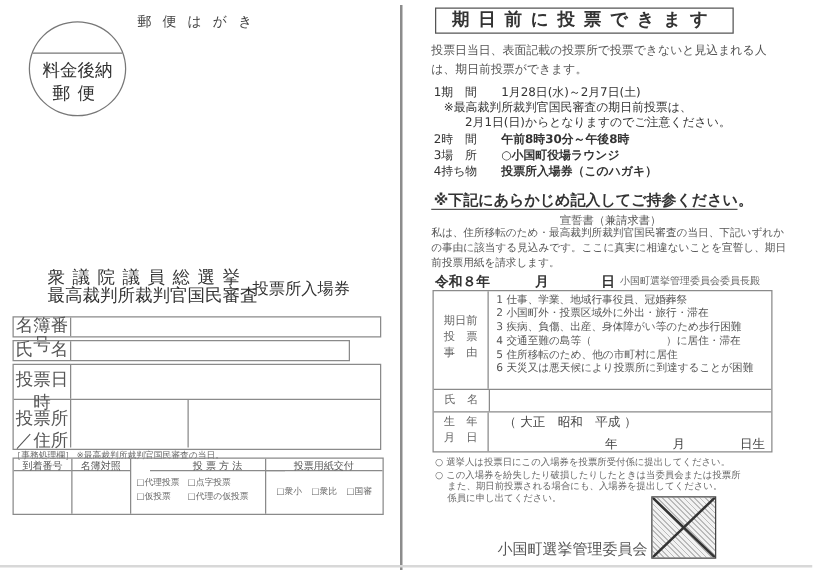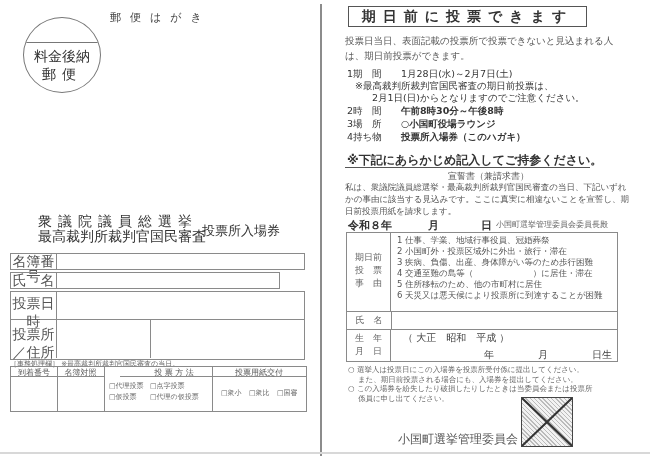--- a/index.html
+++ b/index.html
@@ -128,21 +128,21 @@
 <div class="item" style="left:347px;top:105px;">2時　間</div>
 <div class="item" style="left:401px;top:105px;font-weight:bold;">午前8時30分～午後8時</div>
 <div class="item" style="left:347px;top:118px;">3場　所</div>
 <div class="item" style="left:401px;top:118px;font-weight:bold;">○小国町役場ラウンジ</div>
 <div class="item" style="left:347px;top:131px;">4持ち物</div>
 <div class="item" style="left:401px;top:131px;font-weight:bold;">投票所入場券（このハガキ）</div>
 
 <div class="abs notice">※下記にあらかじめ記入してご持参ください。</div>
 <div class="abs notice-rule"></div>
 <div class="abs oath-title">宣誓書（兼請求書）</div>
-<div class="abs oath-body">私は、衆議院議員総選挙・最高裁判所裁判官国民審査の当日、下記いずれかの事由に該当する見込みです。ここに真実に相違ないことを宣誓し、期日前投票用紙を請求します。</div>
+<div class="abs oath-body">私は、住所移転のため・最高裁判所裁判官国民審査の当日、下記いずれかの事由に該当する見込みです。ここに真実に相違ないことを宣誓し、期日前投票用紙を請求します。</div>
 
 <div class="abs date-line">
   <span>令和８年</span>
   <span class="m">月</span>
   <span class="d">日</span>
   <span class="to">小国町選挙管理委員会委員長殿</span>
 </div>
 
 <div class="abs reason-table">
   <div class="col-lbl" style="top:0;height:78px;padding-top:18px;box-sizing:border-box;line-height:13px;">
@@ -167,22 +167,22 @@
     <div>月　日</div>
   </div>
   <div class="era">（ 大正　昭和　平成 ）</div>
   <div class="ymd" style="left:137px;">年</div>
   <div class="ymd" style="left:191px;">月</div>
   <div class="ymd" style="left:245px;">日生</div>
 </div>
 
 <div class="abs notes">
   <div>○ 選挙人は投票日にこの入場券を投票所受付係に提出してください。</div>
+  <div>○ この入場券を紛失したり破損したりしたときは当委員会または投票所</div>
   <div>　 また、期日前投票される場合にも、入場券を提出してください。</div>
-  <div>○ この入場券を紛失したり破損したりしたときは当委員会または投票所</div>
   <div>　 係員に申し出てください。</div>
 </div>
 
 <div class="abs committee">小国町選挙管理委員会</div>
 <div class="abs seal">
   <svg width="50" height="48" viewBox="0 0 50 48" style="position:absolute;left:0;top:0;">
     <line x1="0" y1="0" x2="50" y2="48" stroke="#333" stroke-width="2"></line>
     <line x1="50" y1="0" x2="0" y2="48" stroke="#333" stroke-width="2"></line>
   </svg>
 </div>

